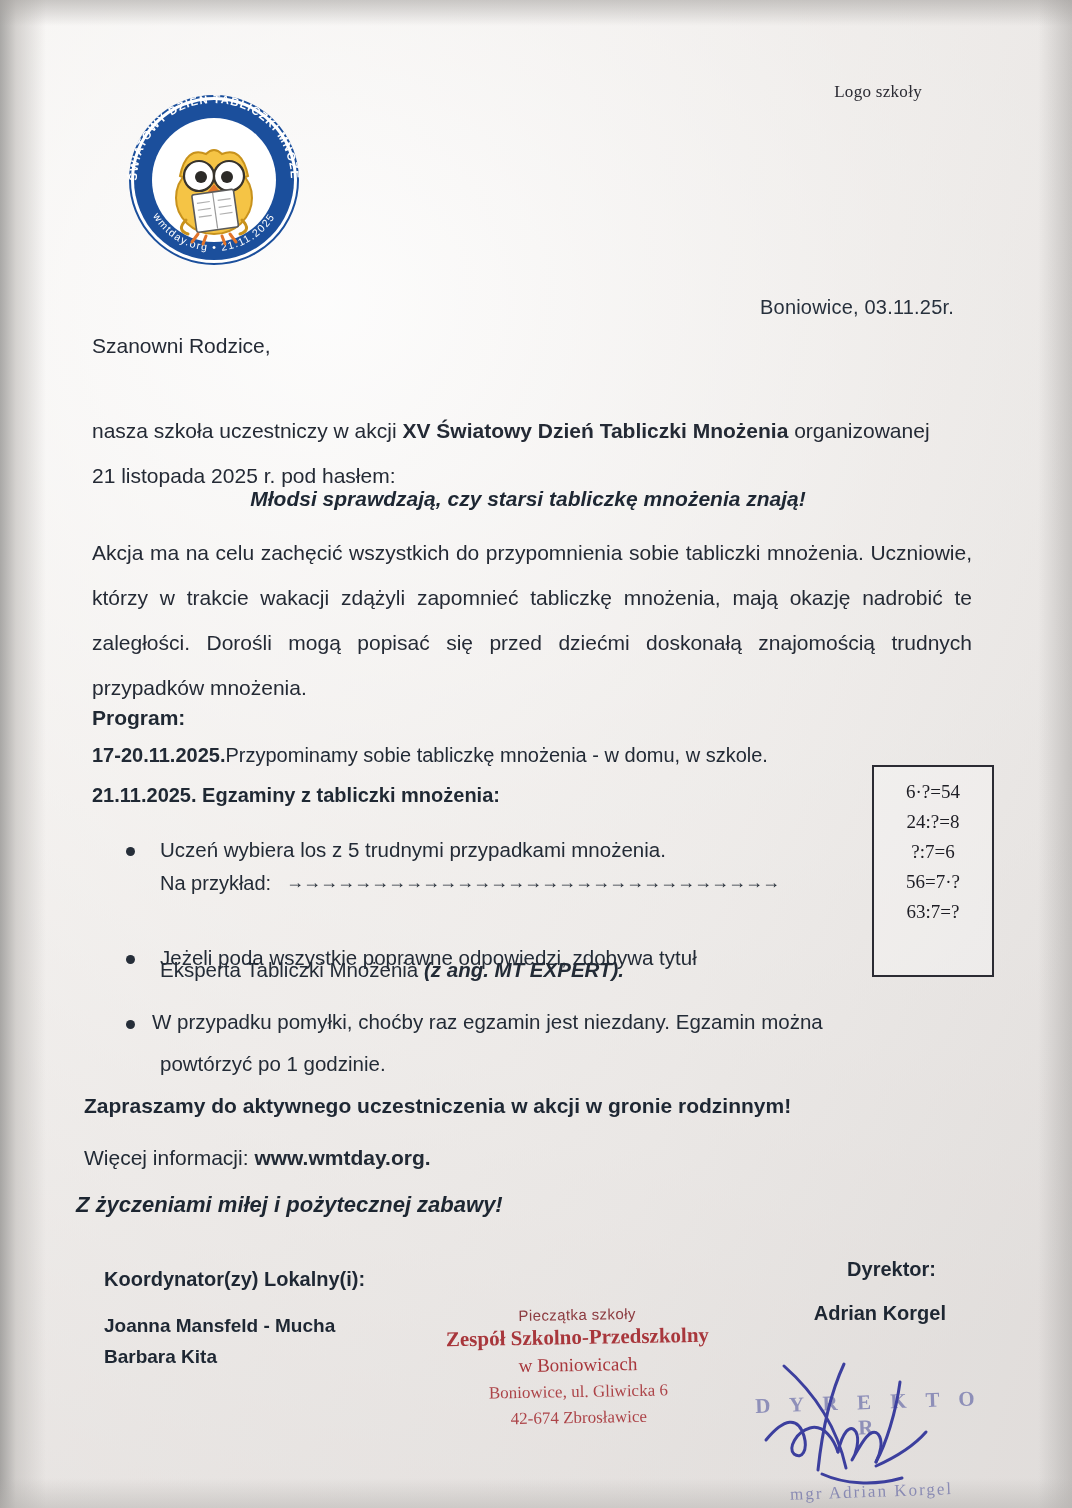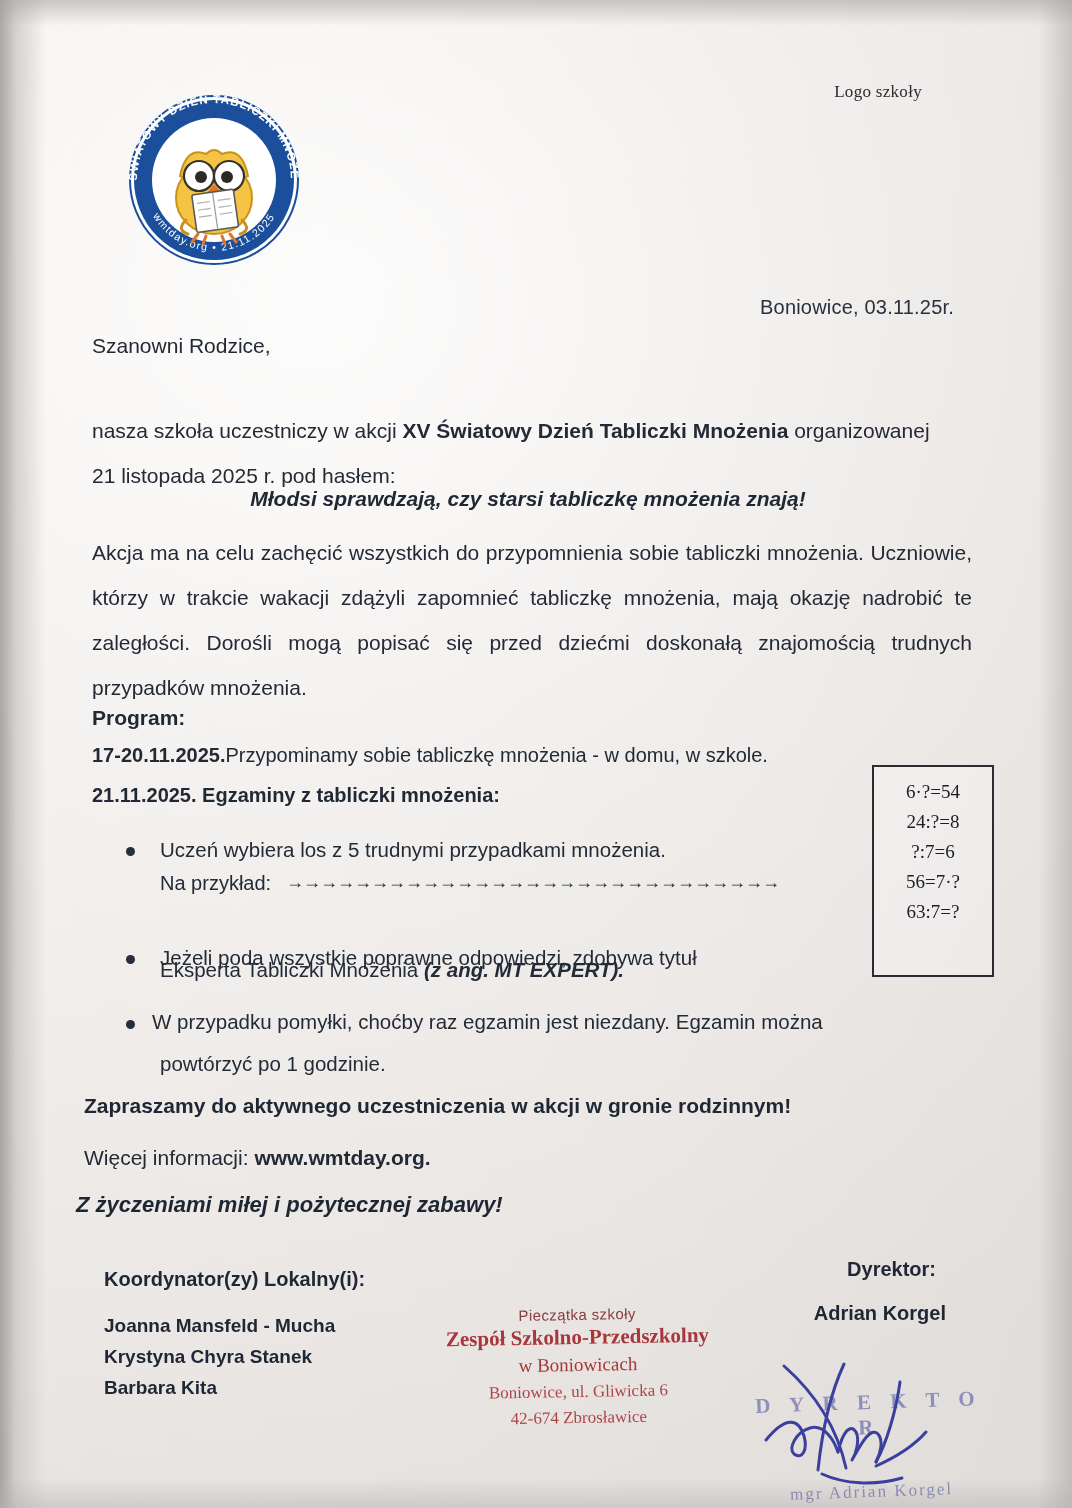--- a/index.html
+++ b/index.html
@@ -375,21 +375,20 @@
 
   <div id="more-info" class="abs">
     <span>Więcej informacji: </span><b>www.wmtday.org.</b>
   </div>
 
   <div id="wishes" class="abs">Z życzeniami miłej i pożytecznej zabawy!</div>
 
   <div id="coordinator-title" class="abs">Koordynator(zy) Lokalny(i):</div>
   <div id="coordinator-names" class="abs">
     <div>Joanna Mansfeld - Mucha</div>
-    <div>Krystyna Chyra Stanek</div>
     <div>Barbara Kita</div>
   </div>
 
   <div id="stamp" class="abs">
     <div class="small">Pieczątka szkoły</div>
     <div class="l1">Zespół Szkolno-Przedszkolny</div>
     <div class="l2">w Boniowicach</div>
     <div class="l3">Boniowice, ul. Gliwicka 6</div>
     <div class="l4">42-674 Zbrosławice</div>
   </div>

